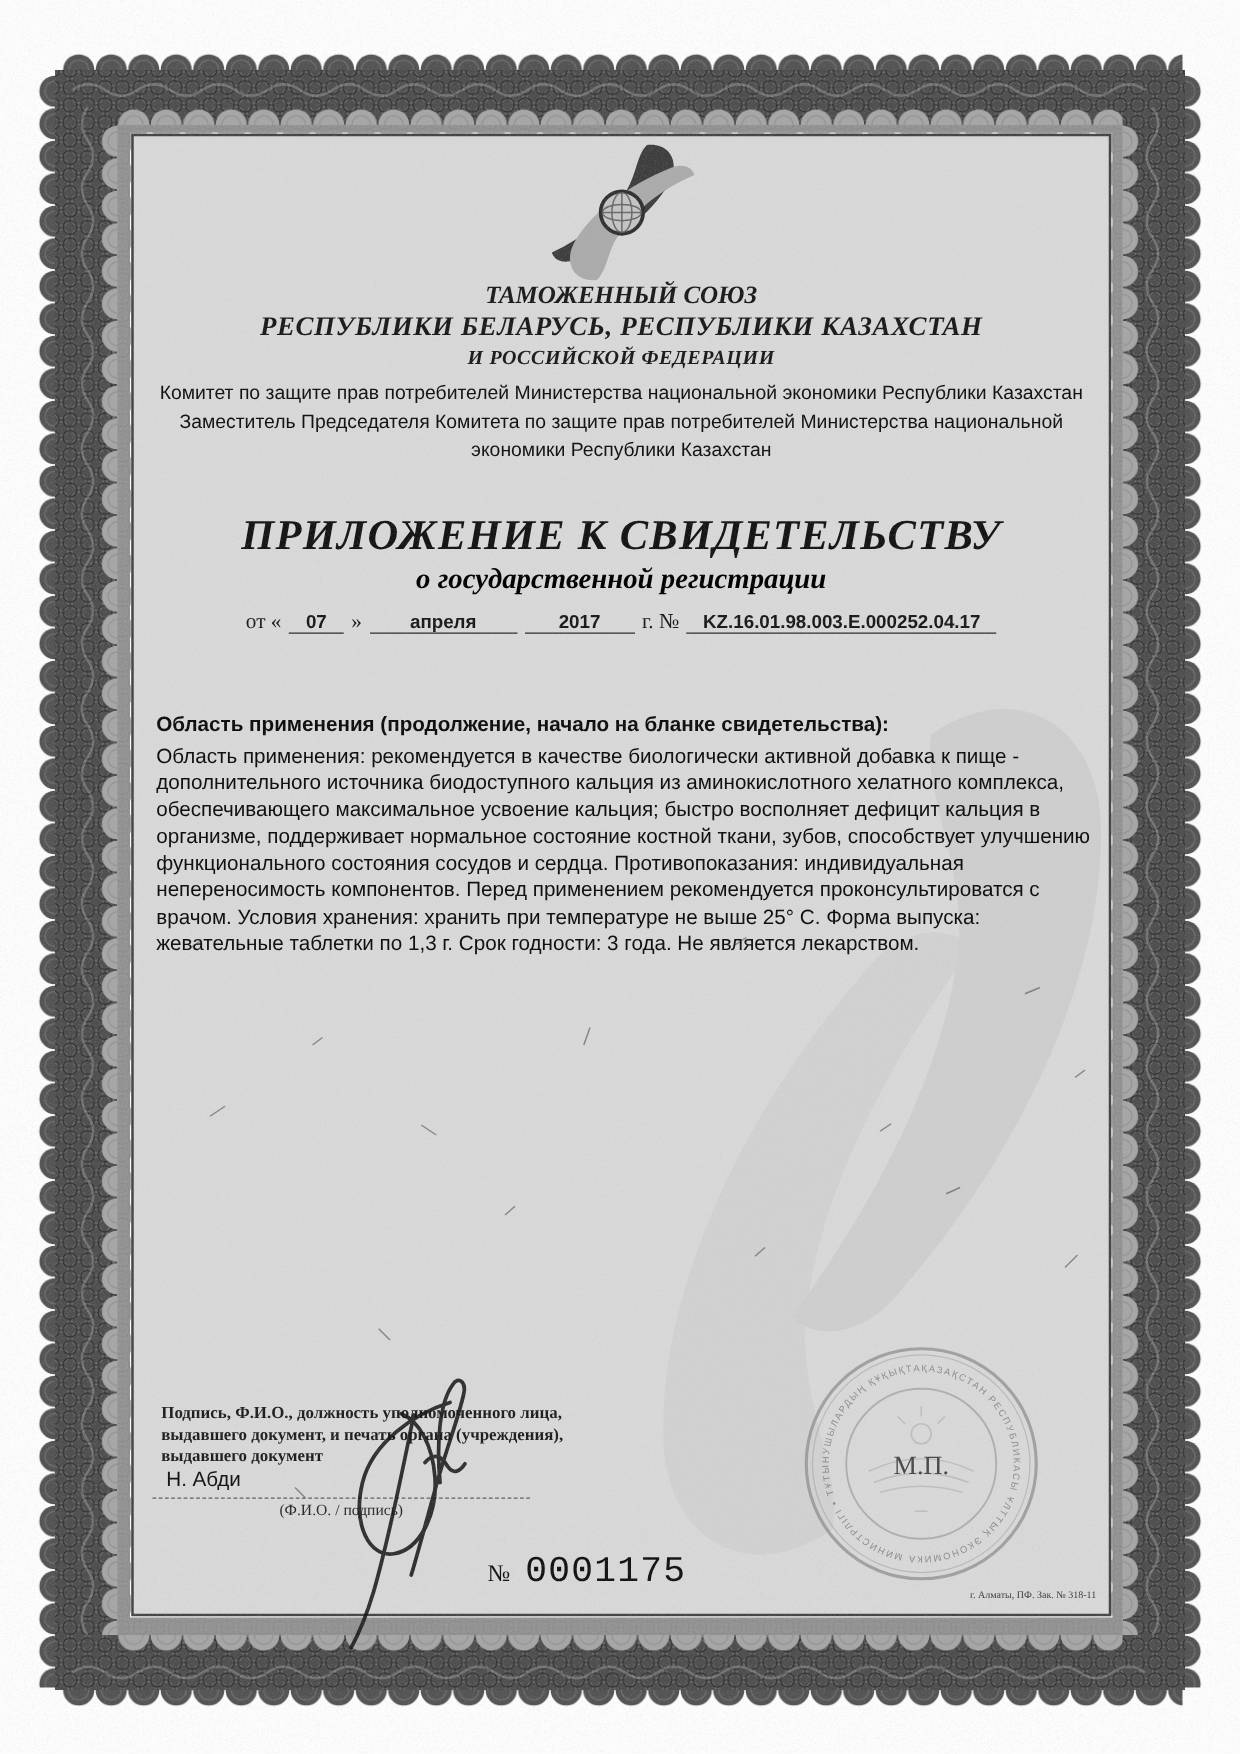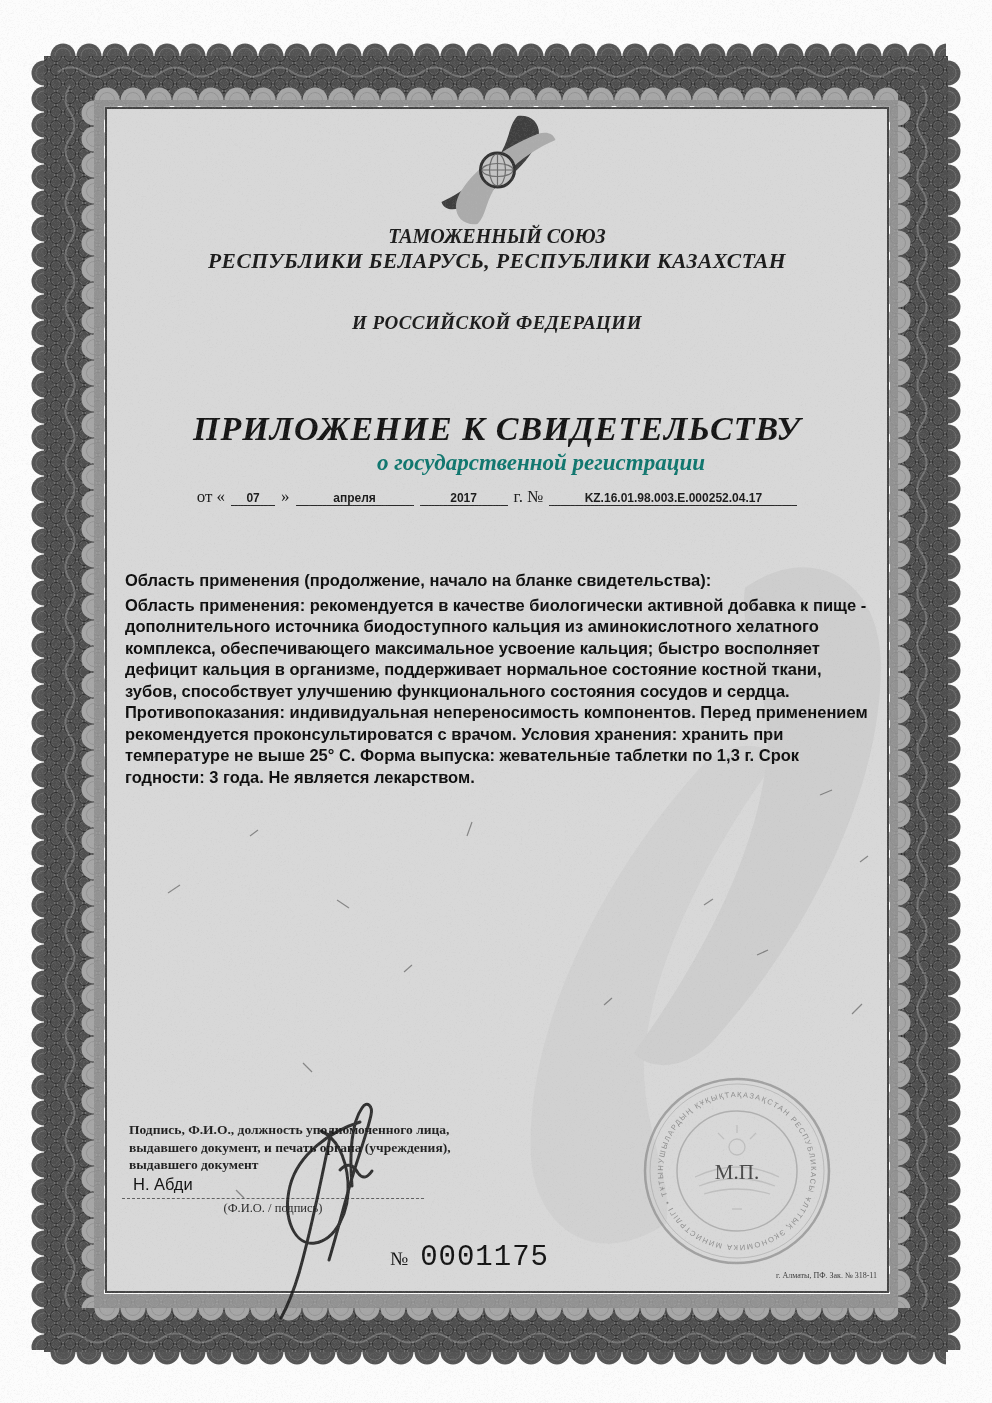--- a/index.html
+++ b/index.html
@@ -11,37 +11,37 @@
   .sheet{position:absolute;left:105px;top:107px;width:784px;height:1186px;
          background:#d8d8d8;border:2px solid #454545;z-index:2;}
   .sheet-bg{position:absolute;left:0;top:0;z-index:0;pointer-events:none;}
   .abs{position:absolute;}
   .center{left:0;width:100%;text-align:center;}
   .emblem{left:50%;transform:translateX(-50%);top:5px;}
   .org-block{top:115px;font-family:"Liberation Serif","DejaVu Serif",serif;
              font-style:italic;font-weight:bold;color:#1b1b1b;}
   .org-l1{font-size:20px;line-height:24px;}
   .org-l2{font-size:21.5px;line-height:26px;letter-spacing:.5px;}
-  .org-l3{font-size:19px;line-height:26px;letter-spacing:.5px;margin-top:36px;}
+  .org-l3{font-size:16px;line-height:26px;letter-spacing:.5px;}
   .committee{top:194px;padding:0 14px;font-size:15.5px;line-height:23px;color:#111;}
   .committee p{margin:0;}
   .territory{top:281px;font-family:"Liberation Serif",serif;font-size:12px;color:#222;}
   .doc-title{top:301px;font-family:"Liberation Serif","DejaVu Serif",serif;
              font-style:italic;font-weight:bold;font-size:34px;letter-spacing:1px;color:#151515;}
   .doc-subtitle{top:341px;font-family:"Liberation Serif",serif;font-style:italic;
-                font-weight:bold;font-size:23px;color:#0f766e;margin-left:44px;}
+                font-weight:bold;font-size:23px;color:#000000;}
   .date-line{top:378px;display:flex;justify-content:center;align-items:baseline;gap:6px;
              font-family:"Liberation Serif",serif;font-size:17px;color:#1a1a1a;}
   .date-line .u{display:inline-block;text-align:center;border-bottom:1.6px solid #2b2b2b;
-                font-family:"Liberation Sans",sans-serif;font-weight:bold;font-size:12px;}
+                font-family:"Liberation Sans",sans-serif;font-weight:bold;font-size:15px;}
   .u-day{width:44px;} .u-month{width:118px;} .u-year{width:88px;} .u-num{width:248px;}
   .info-caption{top:424px;font-family:"Liberation Serif",serif;font-size:12.5px;color:#222;}
   .body-block{top:461px;left:18px;width:750px;font-size:16.5px;line-height:21.5px;color:#0e0e0e;}
   .body-block h3{margin:0 0 3px 0;font-size:16.5px;font-weight:bold;}
-  .body-block p{margin:0;font-weight:bold;}
+  .body-block p{margin:0;}
   .sig-caption{top:1012px;left:22px;width:330px;font-family:"Liberation Serif",serif;
                font-size:13.5px;line-height:17.5px;font-weight:600;color:#1f1f1f;}
   .sig-name{top:1066px;left:26px;font-size:16.5px;color:#131313;}
   .sig-line{top:1089px;left:15px;width:302px;border-top:1.6px dashed #4a4a4a;opacity:.85;}
   .sig-field-caption{top:1092px;left:15px;width:302px;text-align:center;
                      font-family:"Liberation Serif",serif;font-size:12.5px;color:#2a2a2a;}
   .serial{top:1132px;left:283px;display:flex;align-items:baseline;gap:12px;color:#131313;}
   .serial .no{font-family:"Liberation Serif",serif;font-size:19px;}
   .serial .digits{font-family:"Liberation Mono","DejaVu Sans Mono",monospace;
                   font-size:29px;letter-spacing:1px;}
@@ -134,20 +134,24 @@
         <path d="M92,56 h32 M108,40 v32"></path>
       </g>
     </svg>
 
     <div class="abs center org-block">
       <div class="org-l1">ТАМОЖЕННЫЙ СОЮЗ</div>
       <div class="org-l2">РЕСПУБЛИКИ БЕЛАРУСЬ, РЕСПУБЛИКИ КАЗАХСТАН</div>
       <div class="org-l3">И РОССИЙСКОЙ ФЕДЕРАЦИИ</div>
     </div>
 
+    <div class="abs center committee">
+      <p>Комитет по защите прав потребителей Министерства национальной экономики Республики Казахстан</p>
+      <p>Заместитель Председателя Комитета по защите прав потребителей Министерства национальной экономики Республики Казахстан</p>
+    </div>
 
 
     <div class="abs center doc-title">ПРИЛОЖЕНИЕ К СВИДЕТЕЛЬСТВУ</div>
     <div class="abs center doc-subtitle">о государственной регистрации</div>
 
     <div class="abs center date-line">
       <span>от «</span>
       <span class="u u-day">07</span>
       <span>»</span>
       <span class="u u-month">апреля</span>

